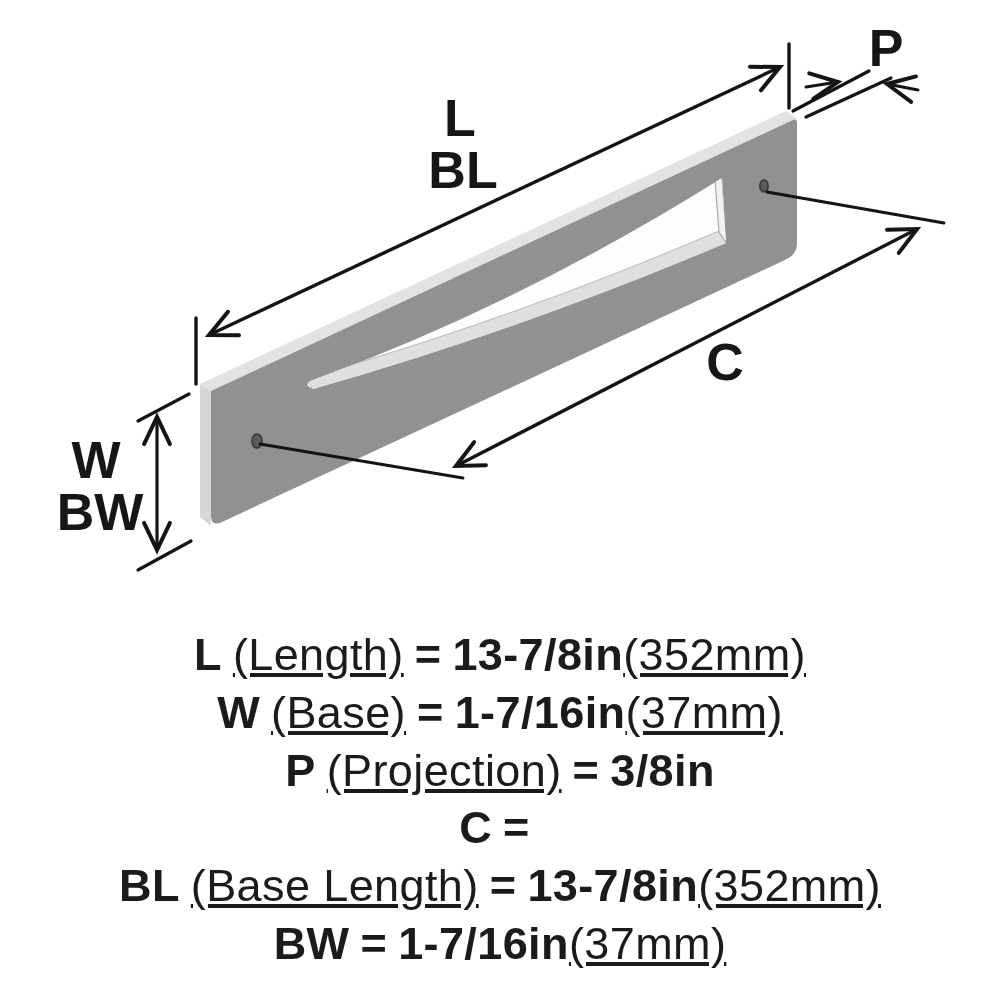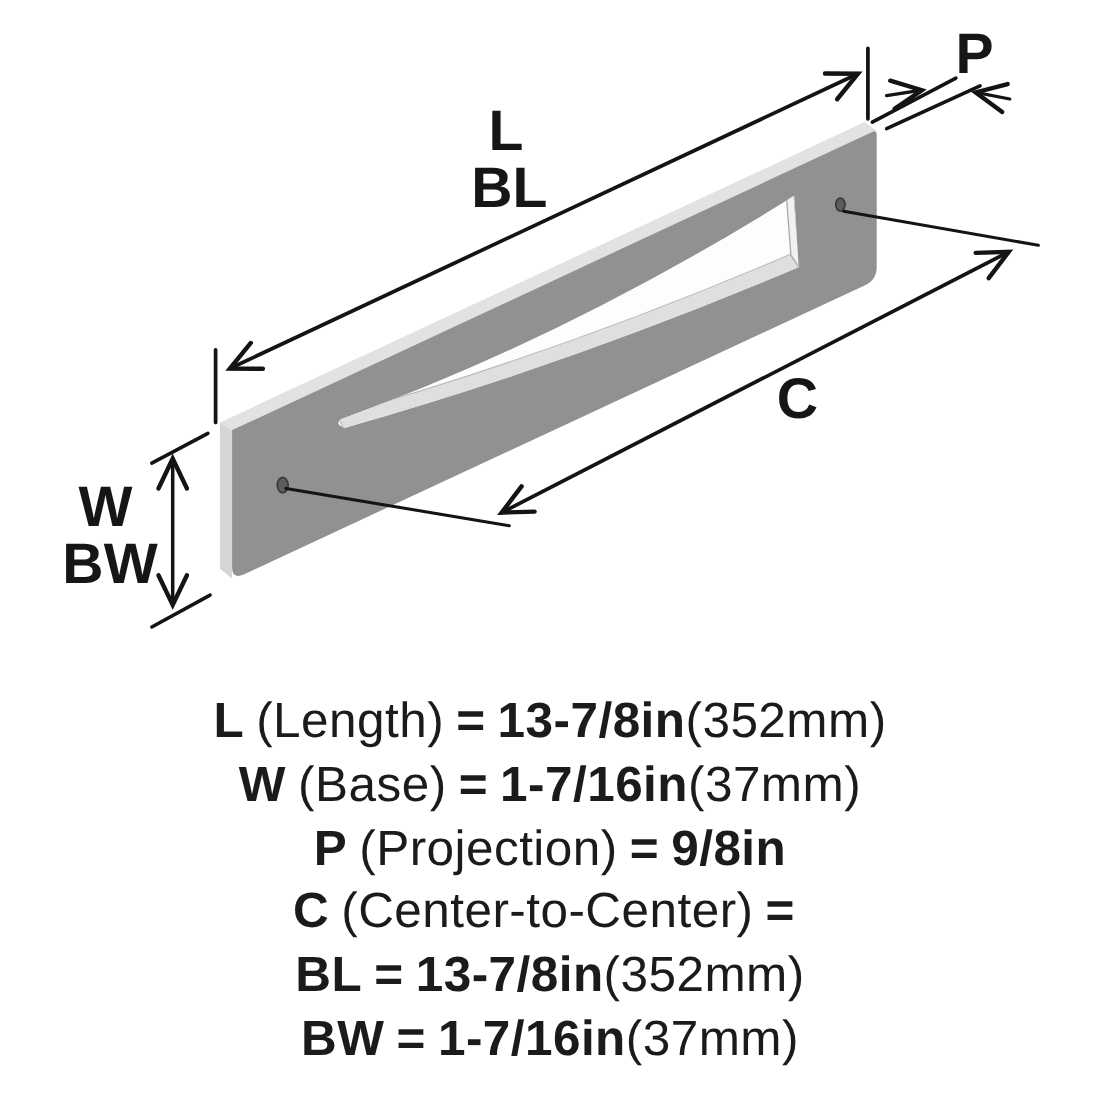--- a/index.html
+++ b/index.html
@@ -26,21 +26,21 @@
     display:flex;
     justify-content:center;
     align-items:baseline;
     height:57.8px;
     font-size:45px;
     color:#1b1b1b;
     white-space:pre;
     letter-spacing:0.4px;
   }
   .spec-row .b{font-weight:bold;}
-  .spec-row .r{font-weight:normal;}
+  .spec-row .r{font-weight:normal;text-decoration:underline;}
   .spec-row .lbl{margin-right:11px;}
   .spec-row .nm{margin-right:11px;}
   .spec-row .eq{margin-right:11px;font-weight:bold;}
 </style>
 </head>
 <body>
 
 <div class="canvas">
 
   <svg class="diagram-svg" width="1000" height="625" viewBox="0 0 1000 625">
@@ -106,25 +106,25 @@
   </svg>
 
   <div class="specs">
     <div class="spec-row">
       <span class="b lbl">L</span><span class="r nm">(Length)</span><span class="eq">=</span><span class="b">13-7/8in</span><span class="r">(352mm)</span>
     </div>
     <div class="spec-row">
       <span class="b lbl">W</span><span class="r nm">(Base)</span><span class="eq">=</span><span class="b">1-7/16in</span><span class="r">(37mm)</span>
     </div>
     <div class="spec-row">
-      <span class="b lbl">P</span><span class="r nm">(Projection)</span><span class="eq">=</span><span class="b">9/8in</span>
+      <span class="b lbl">P</span><span class="r nm">(Projection)</span><span class="eq">=</span><span class="b">3/8in</span>
     </div>
     <div class="spec-row">
-      <span class="b lbl">C</span><span class="r nm">(Center-to-Center)</span><span class="eq">=</span>
+      <span class="b lbl">C</span><span class="eq">=</span>
     </div>
     <div class="spec-row">
-      <span class="b lbl">BL</span><span class="eq">=</span><span class="b">13-7/8in</span><span class="r">(352mm)</span>
+      <span class="b lbl">BL</span><span class="r nm">(Base Length)</span><span class="eq">=</span><span class="b">13-7/8in</span><span class="r">(352mm)</span>
     </div>
     <div class="spec-row">
       <span class="b lbl">BW</span><span class="eq">=</span><span class="b">1-7/16in</span><span class="r">(37mm)</span>
     </div>
   </div>
 </div>
 
 </body></html>

